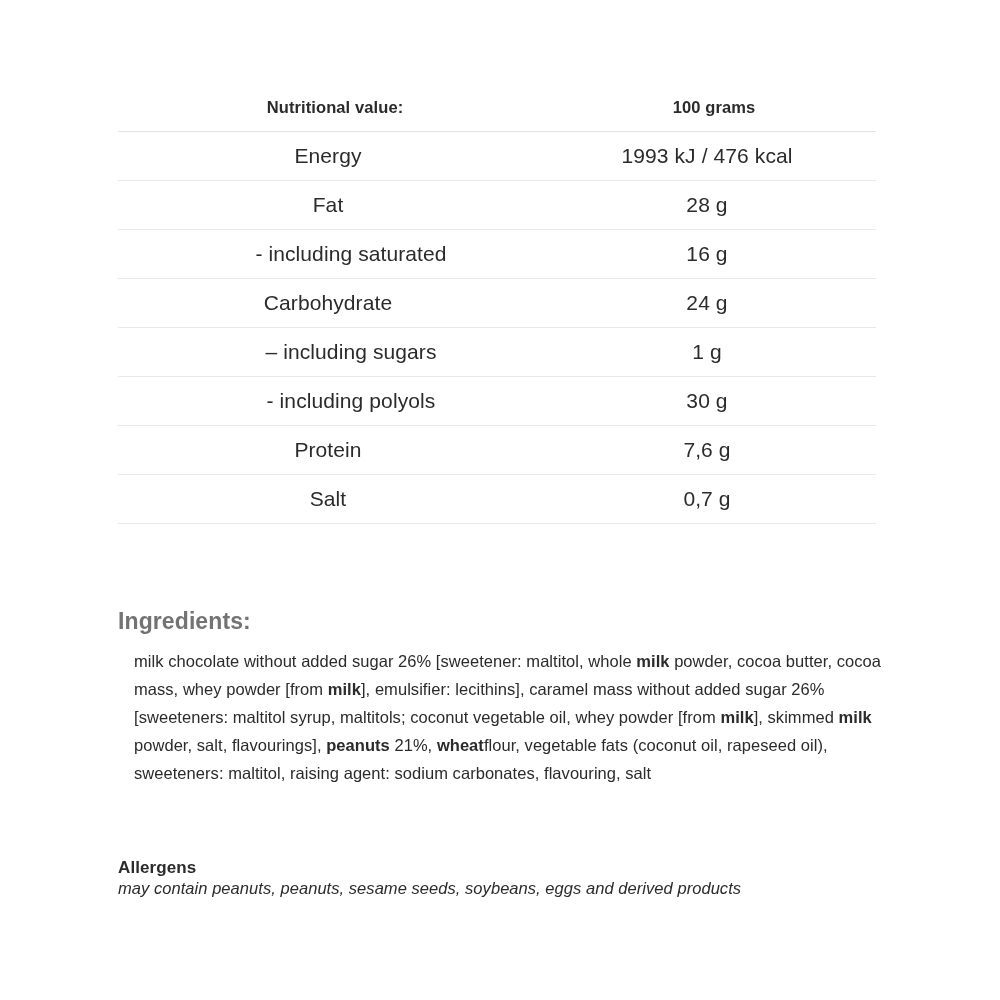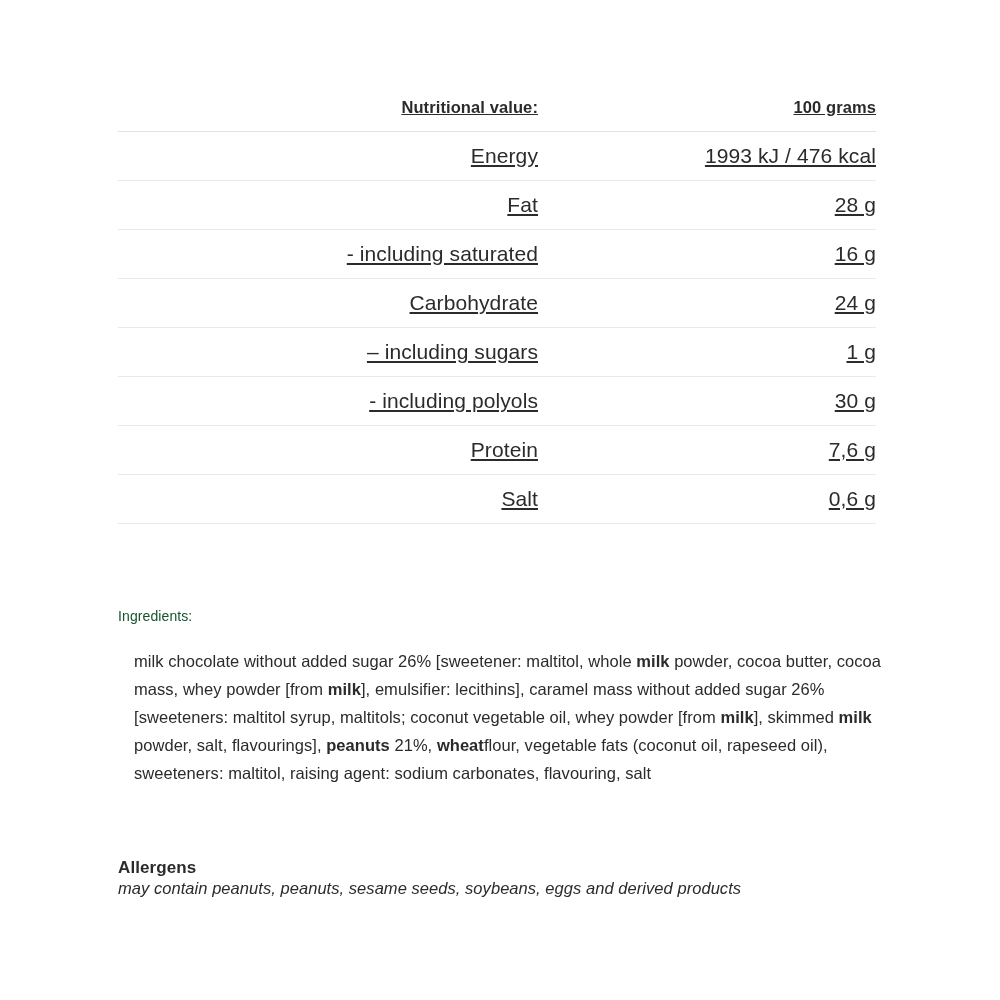--- a/index.html
+++ b/index.html
@@ -28,24 +28,23 @@
     top: 84px;
     width: 758px;
   }
   table.nutrition {
     width: 100%;
     border-collapse: collapse;
     table-layout: fixed;
   }
   table.nutrition th,
   table.nutrition td {
-    text-align: right;
+    text-align: center;
     padding: 0;
     vertical-align: middle;
-    text-decoration: underline;
   }
   table.nutrition col.c1 { width: 420px; }
   table.nutrition col.c2 { width: 338px; }
 
   .head-row th {
     font-size: 16.5px;
     font-weight: bold;
     color: #2b2b2b;
     height: 47px;
     line-height: 47px;
@@ -67,23 +66,23 @@
   }
   td.label-cell { padding-left: 14px; }
   td.value-cell { padding-left: 14px; }
   td.label-cell.indent { padding-left: 46px; }
 
   
   .ingredients-heading {
     position: absolute;
     left: 118px;
     top: 608px;
-    font-size: 14px;
-    font-weight: normal;
-    color: #14532d;
+    font-size: 23px;
+    font-weight: bold;
+    color: #737373;
     letter-spacing: 0.1px;
   }
   .ingredients-body {
     position: absolute;
     left: 118px;
     top: 647px;
     width: 760px;
     font-size: 16.5px;
     line-height: 28px;
     color: #2b2b2b;
@@ -156,21 +155,21 @@
         <tr>
           <td class="label-cell indent">- including polyols</td>
           <td class="value-cell">30 g</td>
         </tr>
         <tr>
           <td class="label-cell">Protein</td>
           <td class="value-cell">7,6 g</td>
         </tr>
         <tr>
           <td class="label-cell">Salt</td>
-          <td class="value-cell">0,6 g</td>
+          <td class="value-cell">0,7 g</td>
         </tr>
       </tbody>
     </table>
   </div>
 
   <div class="ingredients-heading">Ingredients:</div>
   <div class="ingredients-body">milk chocolate without added sugar 26% [sweetener: maltitol, whole <b>milk</b> powder, cocoa butter, cocoa mass, whey powder [from <b>milk</b>], emulsifier: lecithins], caramel mass without added sugar 26% [sweeteners: maltitol syrup, maltitols; coconut vegetable oil, whey powder [from <b>milk</b>], skimmed <b>milk</b> powder, salt, flavourings], <b>peanuts</b> 21%, <b>wheat</b>flour, vegetable fats (coconut oil, rapeseed oil), sweeteners: maltitol, raising agent: sodium carbonates, flavouring, salt</div>
 
   <div class="allergens-heading">Allergens</div>
   <div class="allergens-body">may contain peanuts, peanuts, sesame seeds, soybeans, eggs and derived products</div>

